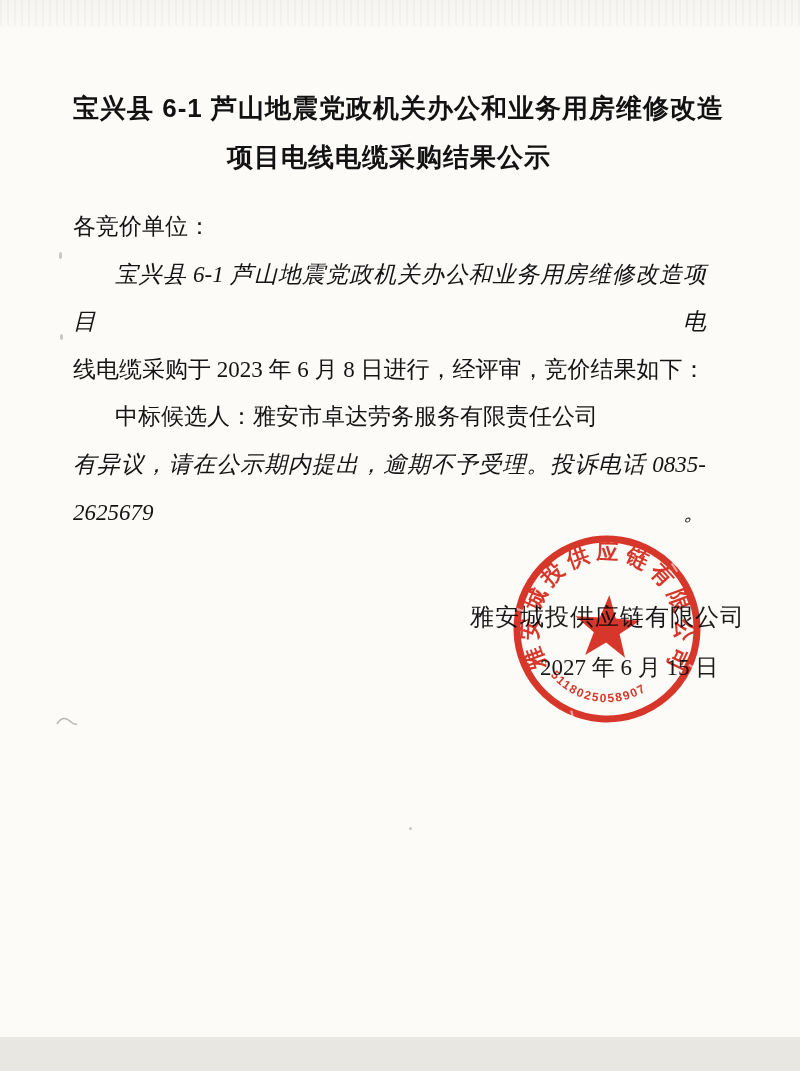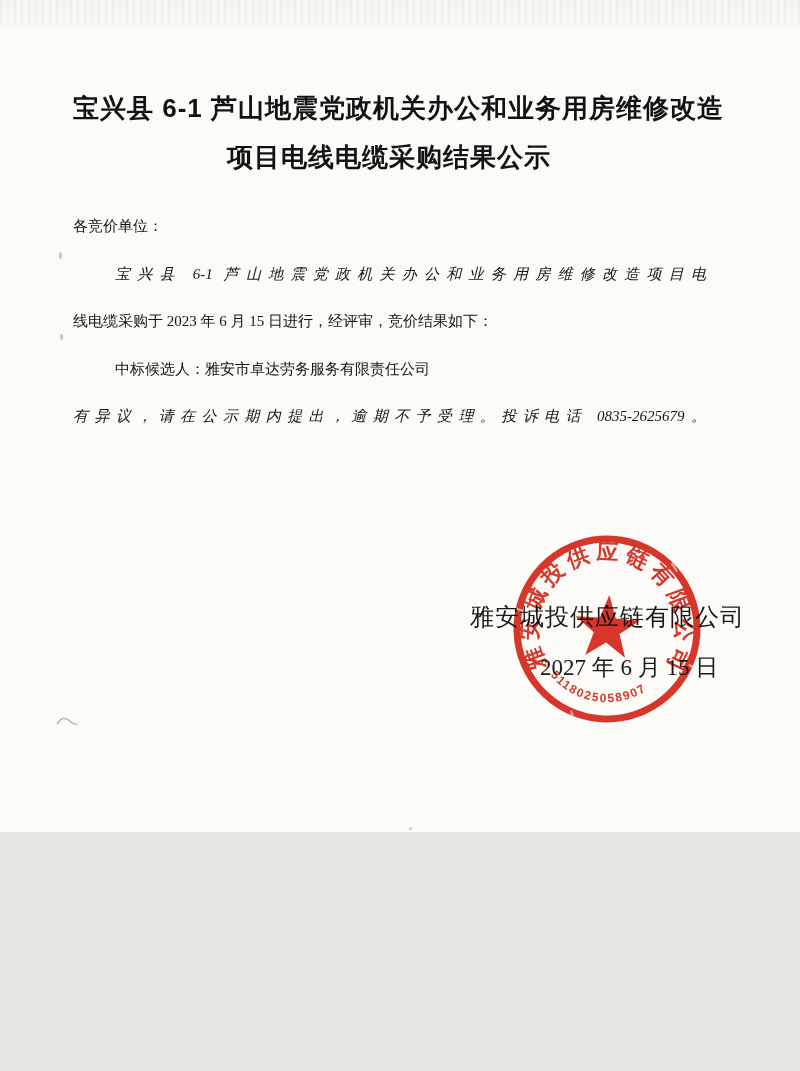--- a/index.html
+++ b/index.html
@@ -1,18 +1,18 @@
 <!DOCTYPE html>
 <html><head>
 <meta charset="utf-8">
 <style>
   html,body{margin:0;padding:0;background:#e9e7e2;}
   .page{
     position:relative;
-    width:800px;height:832px;
+    width:800px;height:1037px;
     margin:0 auto;
     background:linear-gradient(180deg,#f6f4f1 0px,#fcfbf8 34px,#fcfbf8 100%);
     font-family:"Liberation Serif","DejaVu Serif",serif;
     color:#161616;
     overflow:hidden;
   }
   .scan-noise{
     position:absolute;left:0;top:0;width:100%;height:26px;
     background:repeating-linear-gradient(90deg,rgba(120,115,130,.10) 0 2px,rgba(0,0,0,0) 2px 7px);
     opacity:.5;pointer-events:none;
@@ -20,21 +20,21 @@
   .doc-title{
     position:absolute;left:73px;top:84px;width:632px;
     margin:0;
     font-family:"Liberation Sans","DejaVu Sans",sans-serif;
     font-weight:bold;font-size:26px;line-height:49px;
     text-align:center;letter-spacing:1px;color:#121212;
   }
   .doc-title .title-line{display:block;white-space:nowrap;}
   .doc-body{
     position:absolute;left:73px;top:203px;width:633px;
-    font-size:15px;line-height:47.6px;color:#141414;
+    font-size:23px;line-height:47.6px;color:#141414;
   }
   .doc-body p{margin:0;white-space:nowrap;}
   .indent{text-indent:42px;}
   .justify{
     white-space:normal !important;
     text-align:justify;text-align-last:justify;font-style:italic;
   }
   .signature-company{
     position:absolute;left:470px;top:601px;
     font-size:24px;letter-spacing:1px;color:#1a1a1a;white-space:nowrap;
@@ -63,21 +63,21 @@
   <div class="scan-noise"></div>
 
   <h1 class="doc-title">
     <span class="title-line">宝兴县 6-1 芦山地震党政机关办公和业务用房维修改造</span>
     <span class="title-line">项目电线电缆采购结果公示</span>
   </h1>
 
   <div class="doc-body">
     <p>各竞价单位：</p>
     <p class="indent justify">宝兴县 6-1 芦山地震党政机关办公和业务用房维修改造项目电</p>
-    <p>线电缆采购于 2023 年 6 月 15 日进行，经评审，竞价结果如下：</p>
+    <p>线电缆采购于 2023 年 6 月 8 日进行，经评审，竞价结果如下：</p>
     <p class="indent">中标候选人：雅安市卓达劳务服务有限责任公司</p>
     <p class="justify">有异议，请在公示期内提出，逾期不予受理。投诉电话 0835-2625679。</p>
   </div>
 
   <div class="signature-company">雅安城投供应链有限公司</div>
   <div class="signature-date">2027 年 6 月 15 日</div>
 
   <svg class="seal" viewBox="-120 -120 240 240" xmlns="http://www.w3.org/2000/svg">
     <g transform="rotate(4)" fill="#d8291a" stroke="none">
       <circle r="90" fill="none" stroke="#d8291a" stroke-width="7"></circle>

